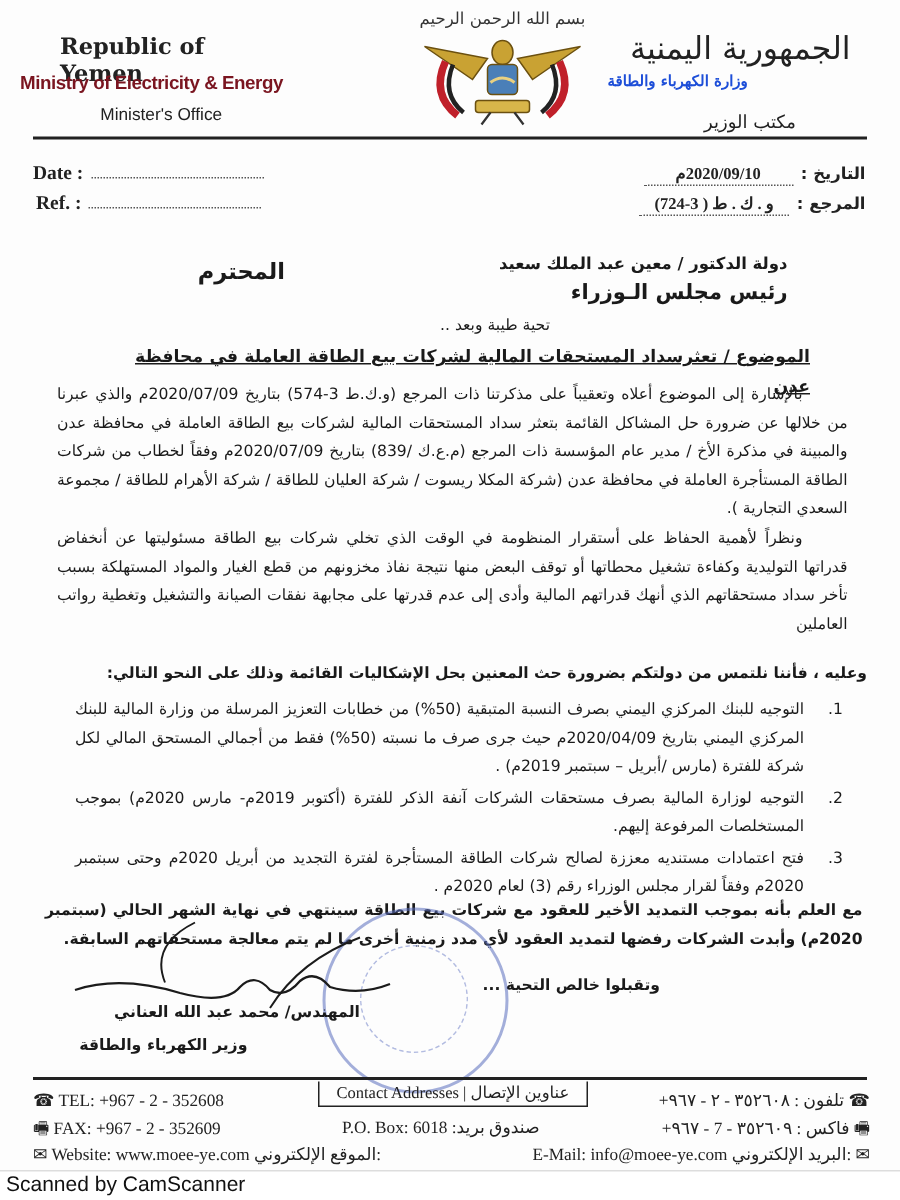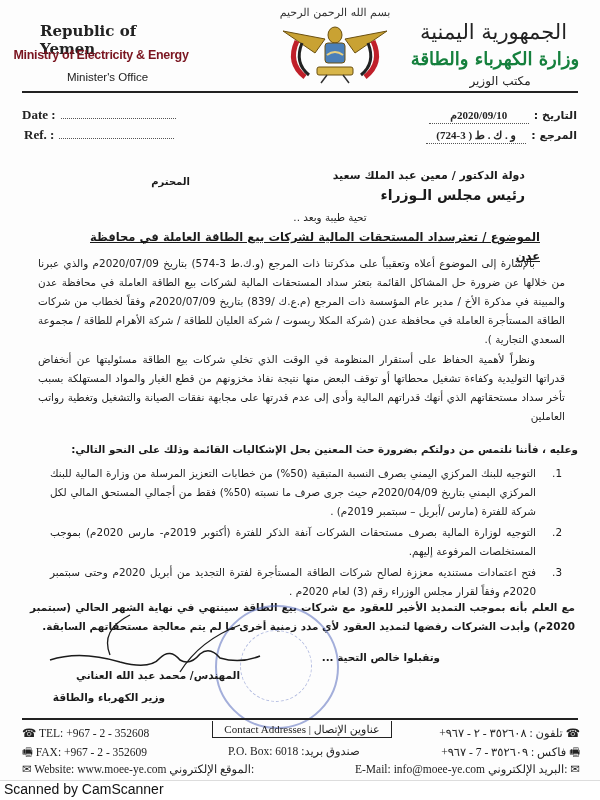--- a/index.html
+++ b/index.html
@@ -4,21 +4,21 @@
 <style>
   html, body { margin:0; padding:0; }
   body { width:600px; height:800px; background:#fff; position:relative; overflow:hidden;
          font-family:"DejaVu Sans", sans-serif; color:#222; }
   .page { position:absolute; left:0; top:0; width:600px; height:780px; background:#fdfdfd; }
   .abs { position:absolute; }
   .en-rep { left:40px; top:22px; width:135px; font-family:"DejaVu Serif", serif; font-size:15px; font-weight:bold; }
   .en-min { left:6px; top:48px; width:190px; text-align:center; font-family:"Liberation Sans", sans-serif; font-size:12.5px; font-weight:bold; color:#7a1520; letter-spacing:-0.3px; }
   .en-off { left:40px; top:71px; width:135px; text-align:center; font-family:"Liberation Sans", sans-serif; font-size:11.5px; }
   .ar-rep { left:420px; top:20px; width:150px; text-align:left; direction:rtl; font-family:"DejaVu Serif", serif; font-size:21px; }
-  .ar-min { left:405px; top:48px; width:180px; text-align:center; direction:rtl; font-family:"DejaVu Serif", serif; font-size:18px; color:#15803d; font-weight:bold; }
+  .ar-min { left:405px; top:48px; width:180px; text-align:left; direction:rtl; font-family:"DejaVu Serif", serif; font-size:10px; color:#1d4ed8; font-weight:bold; }
   .ar-off { left:440px; top:74px; width:120px; text-align:center; direction:rtl; font-family:"DejaVu Serif", serif; font-size:12px; }
   .header-line { left:22px; top:91px; width:556px; height:2px; background:#222; }
   .emblem { left:240px; top:4px; width:120px; height:90px;margin-left:35px; }
   .lbl-en { font-family:"Liberation Serif", serif; font-weight:bold; font-size:13px; }
   .dots { border-bottom:1px dotted #555; display:inline-block; }
   .lbl-ar { font-family:"DejaVu Sans", sans-serif; font-weight:bold; font-size:11px; direction:rtl; }
   .val-ar { font-family:"Liberation Serif", serif; font-weight:bold; font-size:11px; }
   .body-text { direction:rtl; text-align:justify; font-family:"DejaVu Sans", sans-serif; font-size:10.4px; line-height:19px; color:#1a1a1a; }
   .bold { font-weight:bold; }
   .subject { text-decoration:underline; font-weight:bold; font-size:11.5px; }
@@ -78,21 +78,21 @@
     <span class="lbl-ar">التاريخ :</span>
     <span class="dots" style="width:100px; text-align:center;"><span class="val-ar">2020/09/10م</span></span>
   </div>
   <div class="abs" style="left:405px; top:124px; width:172px; direction:rtl;">
     <span class="lbl-ar">المرجع :</span>
     <span class="dots" style="width:100px; text-align:center;"><span class="val-ar">و . ك . ط ( 3-724)</span></span>
   </div>
 
   <div class="abs body-text bold" style="left:280px; top:166px; width:245px; font-size:11px;">دولة الدكتور / معين عبد الملك سعيد</div>
   <div class="abs body-text bold" style="left:280px; top:186px; width:245px; font-size:14px;">رئيس مجلس الـوزراء</div>
-  <div class="abs body-text bold" style="left:110px; top:172px; width:80px; font-size:10px;">المحترم</div>
+  <div class="abs body-text bold" style="left:110px; top:172px; width:80px; font-size:15px;">المحترم</div>
 
   <div class="abs body-text" style="left:90px; top:228px; width:450px;">
     <span class="subject">الموضوع / تعثرسداد المستحقات المالية لشركات بيع الطاقة العاملة في محافظة عدن</span>
   </div>
 
   <div class="abs body-text" style="left:250px; top:208px; width:160px; text-align:center;">تحية طيبة وبعد ..</div>
 
   <div class="abs body-text" style="left:38px; top:254px; width:527px; text-indent:30px;">بالإشارة إلى الموضوع أعلاه وتعقيباً على مذكرتنا ذات المرجع (و.ك.ط 3-574) بتاريخ 2020/07/09م والذي عبرنا من خلالها عن ضرورة حل المشاكل القائمة بتعثر سداد المستحقات المالية لشركات بيع الطاقة العاملة في محافظة عدن والمبينة في مذكرة الأخ / مدير عام المؤسسة ذات المرجع (م.ع.ك /839) بتاريخ 2020/07/09م وفقاً لخطاب من شركات الطاقة المستأجرة العاملة في محافظة عدن (شركة المكلا ريسوت / شركة العليان للطاقة / شركة الأهرام للطاقة / مجموعة السعدي التجارية ).</div>
   <div class="abs body-text" style="left:38px; top:350px; width:527px; text-indent:30px;">ونظراً لأهمية الحفاظ على أستقرار المنظومة في الوقت الذي تخلي شركات بيع الطاقة مسئوليتها عن أنخفاض قدراتها التوليدية وكفاءة تشغيل محطاتها أو توقف البعض منها نتيجة نفاذ مخزونهم من قطع الغيار والمواد المستهلكة بسبب تأخر سداد مستحقاتهم الذي أنهك قدراتهم المالية وأدى إلى عدم قدرتها على مجابهة نفقات الصيانة والتشغيل وتغطية رواتب العاملين</div>
   <div class="abs body-text bold" style="left:38px; top:440px; width:540px;">وعليه ، فأننا نلتمس من دولتكم بضرورة حث المعنين بحل الإشكاليات القائمة وذلك على النحو التالي:</div>

